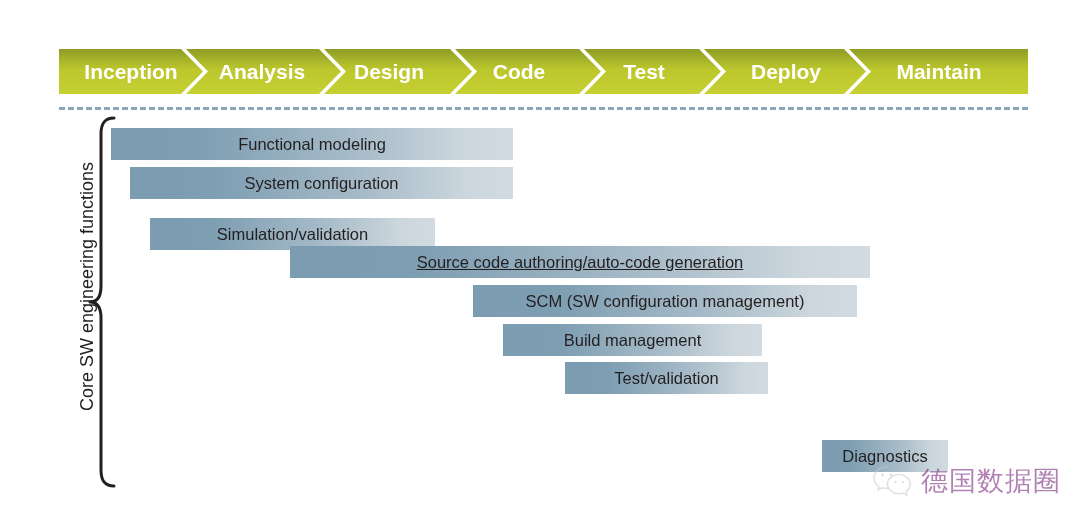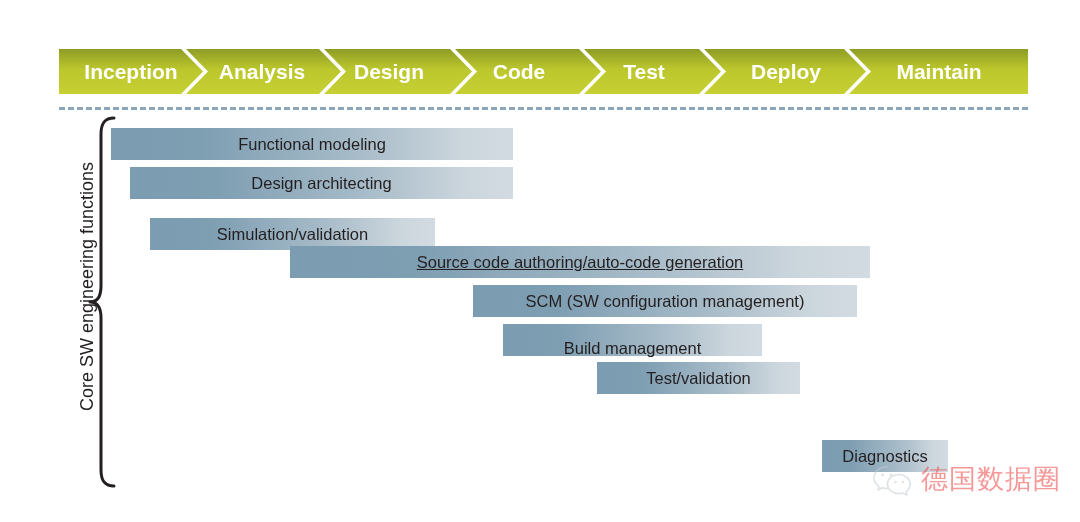--- a/index.html
+++ b/index.html
@@ -101,23 +101,23 @@
     left: 872px;
     top: 457px;
     width: 200px;
     height: 48px;
     display: flex;
     align-items: center;
     gap: 7px;
     opacity: 0.55;
   }
   #watermark-text {
-    font-family: Liberation Mono, monospace;
+    font-family: Liberation Serif, serif;
     font-size: 27px;
-    color: #ef4444;
+    color: #701a75;
     letter-spacing: 1px;
     line-height: 1;
   }
 </style>
 </head>
 <body>
 
 <div id="phase-banner">
   <svg width="969" height="45" viewBox="0 0 969 45" xmlns="http://www.w3.org/2000/svg">
     <defs>
@@ -159,35 +159,35 @@
   <svg id="brace-svg" viewBox="0 0 28 372" xmlns="http://www.w3.org/2000/svg">
     <path d="M26,2 C16,2 13,8 13,18 L13,170 C13,180 10,186 2,186 C10,186 13,192 13,202 L13,354 C13,364 16,370 26,370" fill="none" stroke="#231f20" stroke-width="3" stroke-linecap="round" stroke-linejoin="round"></path>
   </svg>
 </div>
 
 <div id="bars-layer">
   <div class="bar" style="left:111px; top:128px; width:402px;">
     <span class="bar-label">Functional modeling</span>
   </div>
   <div class="bar" style="left:130px; top:167px; width:383px;">
-    <span class="bar-label">Design architecting</span>
+    <span class="bar-label">System configuration</span>
   </div>
   <div class="bar" style="left:150px; top:218px; width:285px;">
     <span class="bar-label">Simulation/validation</span>
   </div>
   <div class="bar" style="left:290px; top:246px; width:580px;text-decoration:underline;">
     <span class="bar-label">Source code authoring/auto-code generation</span>
   </div>
   <div class="bar" style="left:473px; top:285px; width:384px;">
     <span class="bar-label">SCM (SW configuration management)</span>
   </div>
-  <div class="bar" style="left:503px; top:324px; width:259px;align-items:flex-end;">
+  <div class="bar" style="left:503px; top:324px; width:259px;">
     <span class="bar-label">Build management</span>
   </div>
-  <div class="bar" style="left:565px; top:362px; width:203px;margin-left:32px;">
+  <div class="bar" style="left:565px; top:362px; width:203px;">
     <span class="bar-label">Test/validation</span>
   </div>
   <div class="bar" style="left:822px; top:440px; width:126px;">
     <span class="bar-label">Diagnostics</span>
   </div>
 </div>
 
 <div id="watermark">
   <svg width="42" height="34" viewBox="0 0 42 34" xmlns="http://www.w3.org/2000/svg">
     <path d="M15,3 C7.8,3 2,7.9 2,13.9 c0,3.4 1.9,6.4 4.9,8.4 L5.9,26 l4.3,-2.2 c1.5,0.4 3.1,0.6 4.8,0.6 0.4,0 0.9,0 1.3,-0.1" fill="none" stroke="#c3ccd4" stroke-width="1.6" stroke-linecap="round" stroke-linejoin="round"></path>

